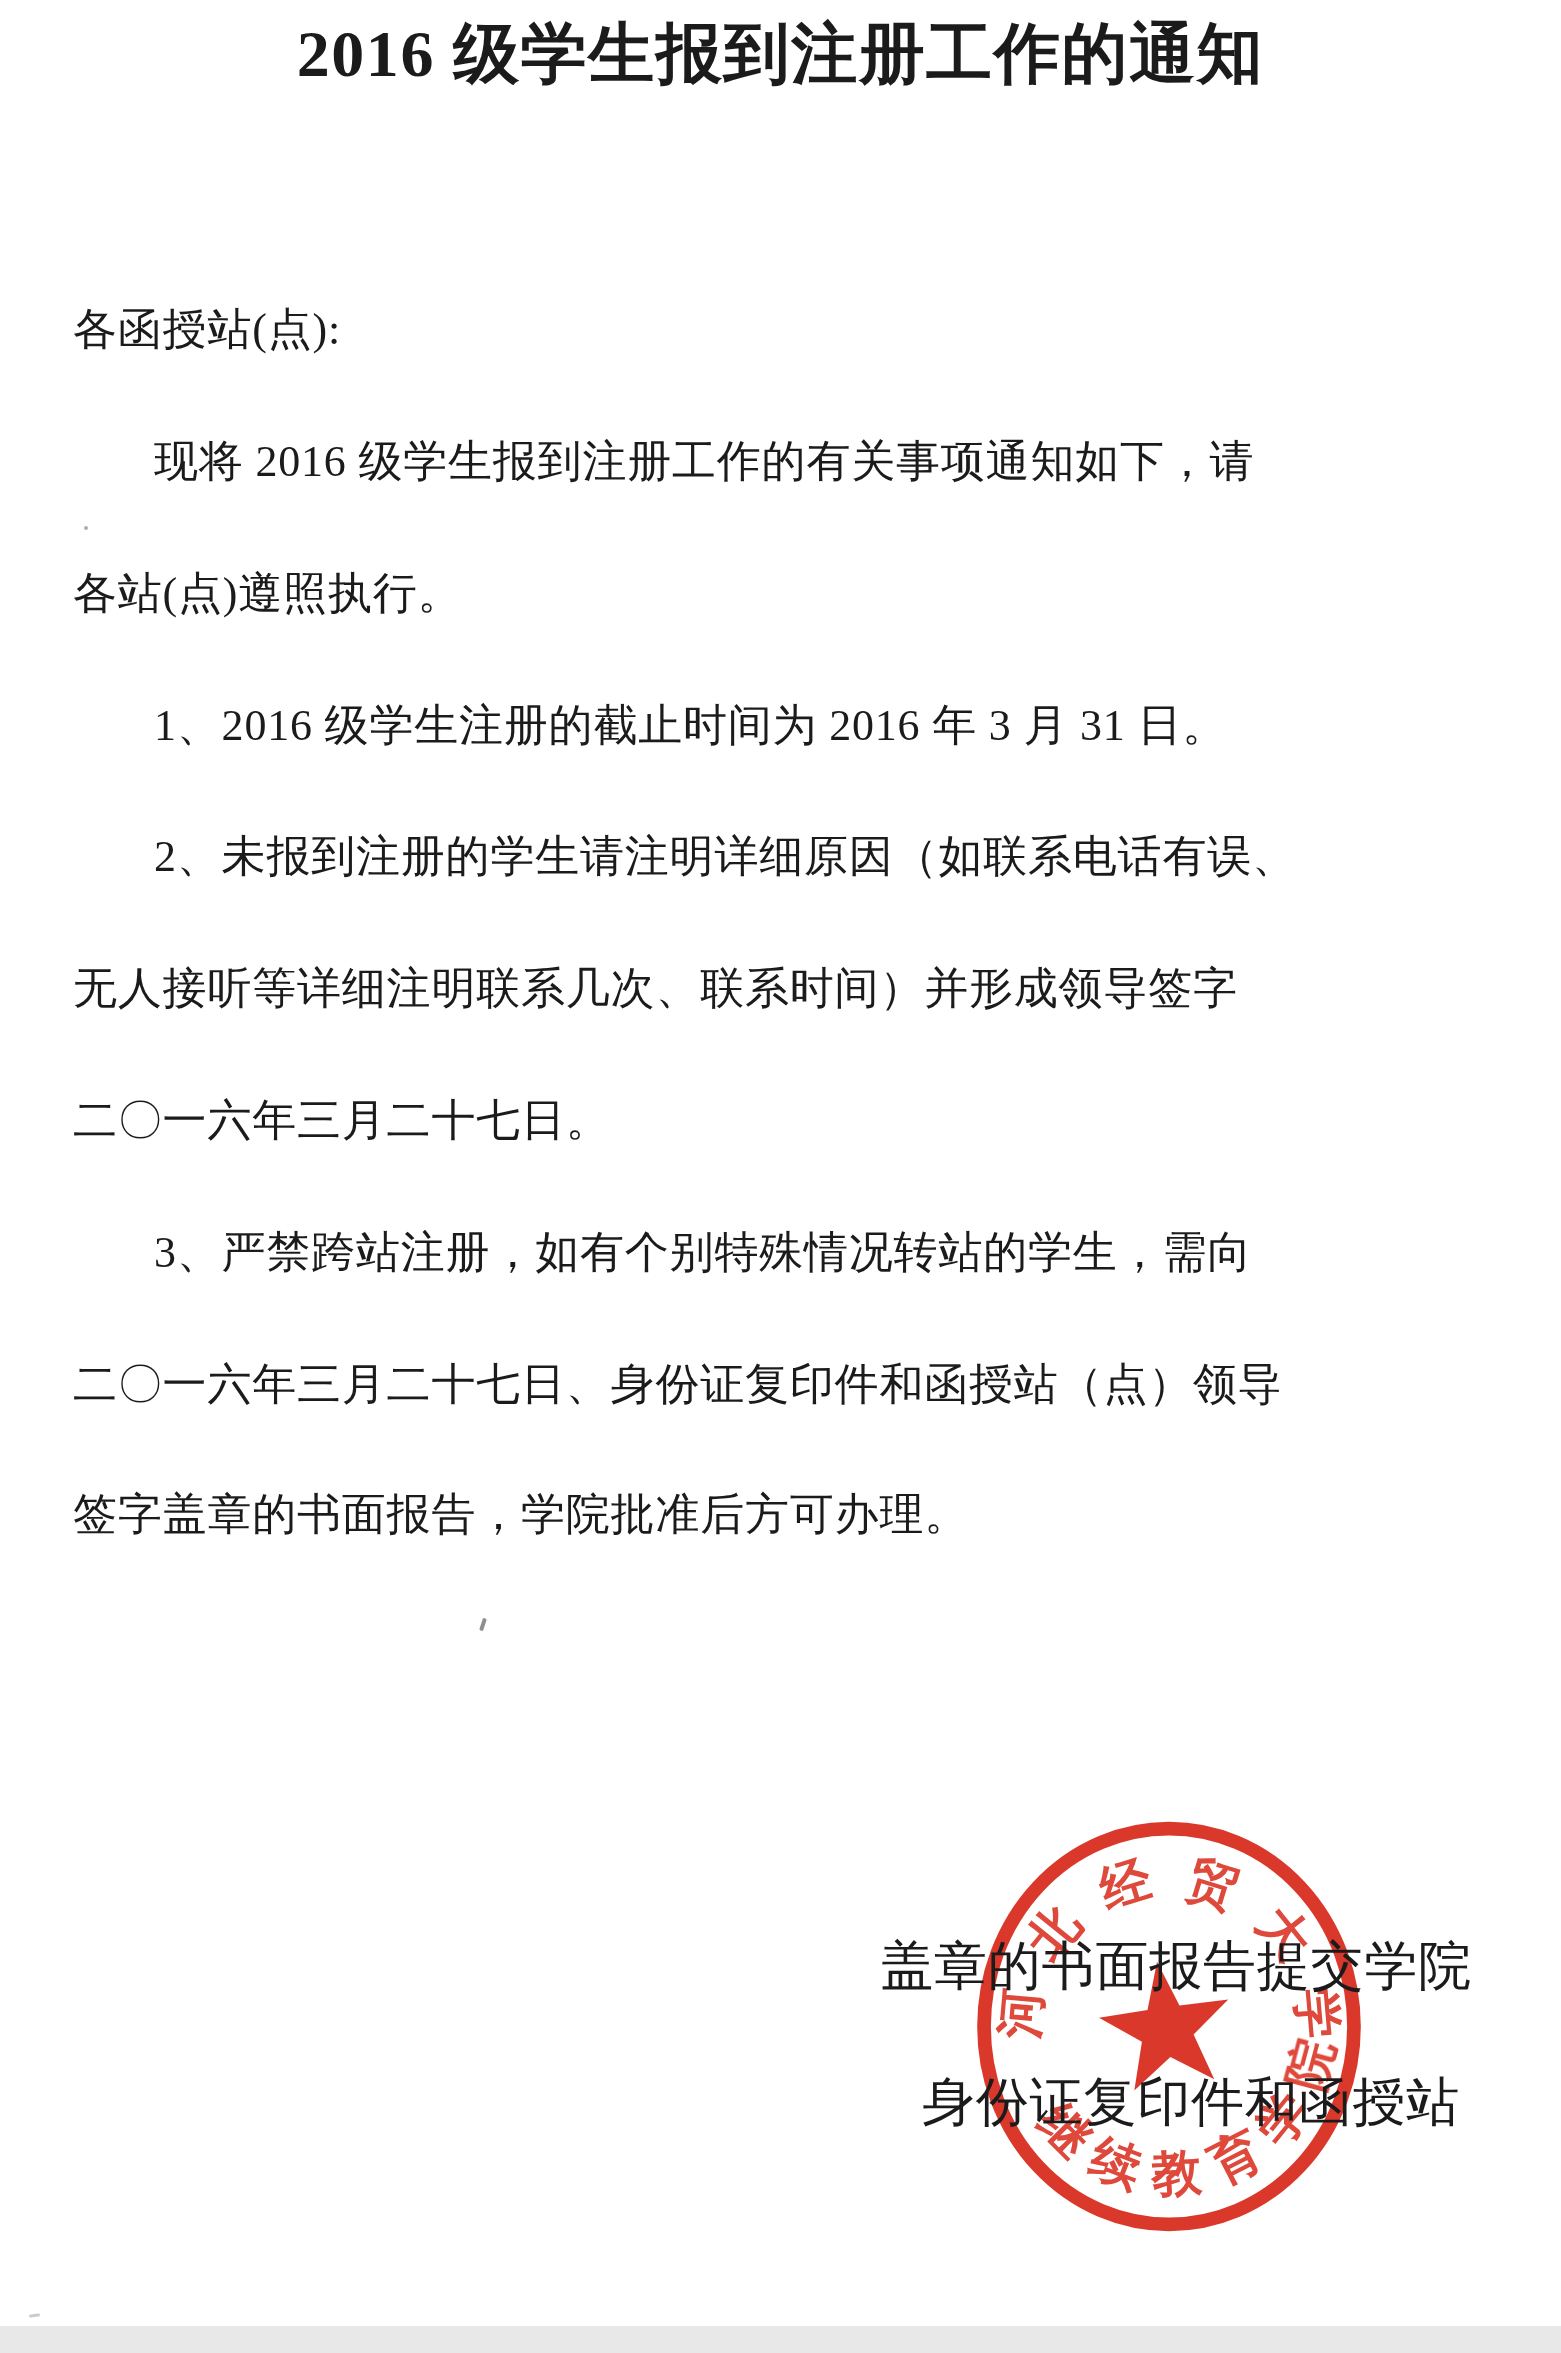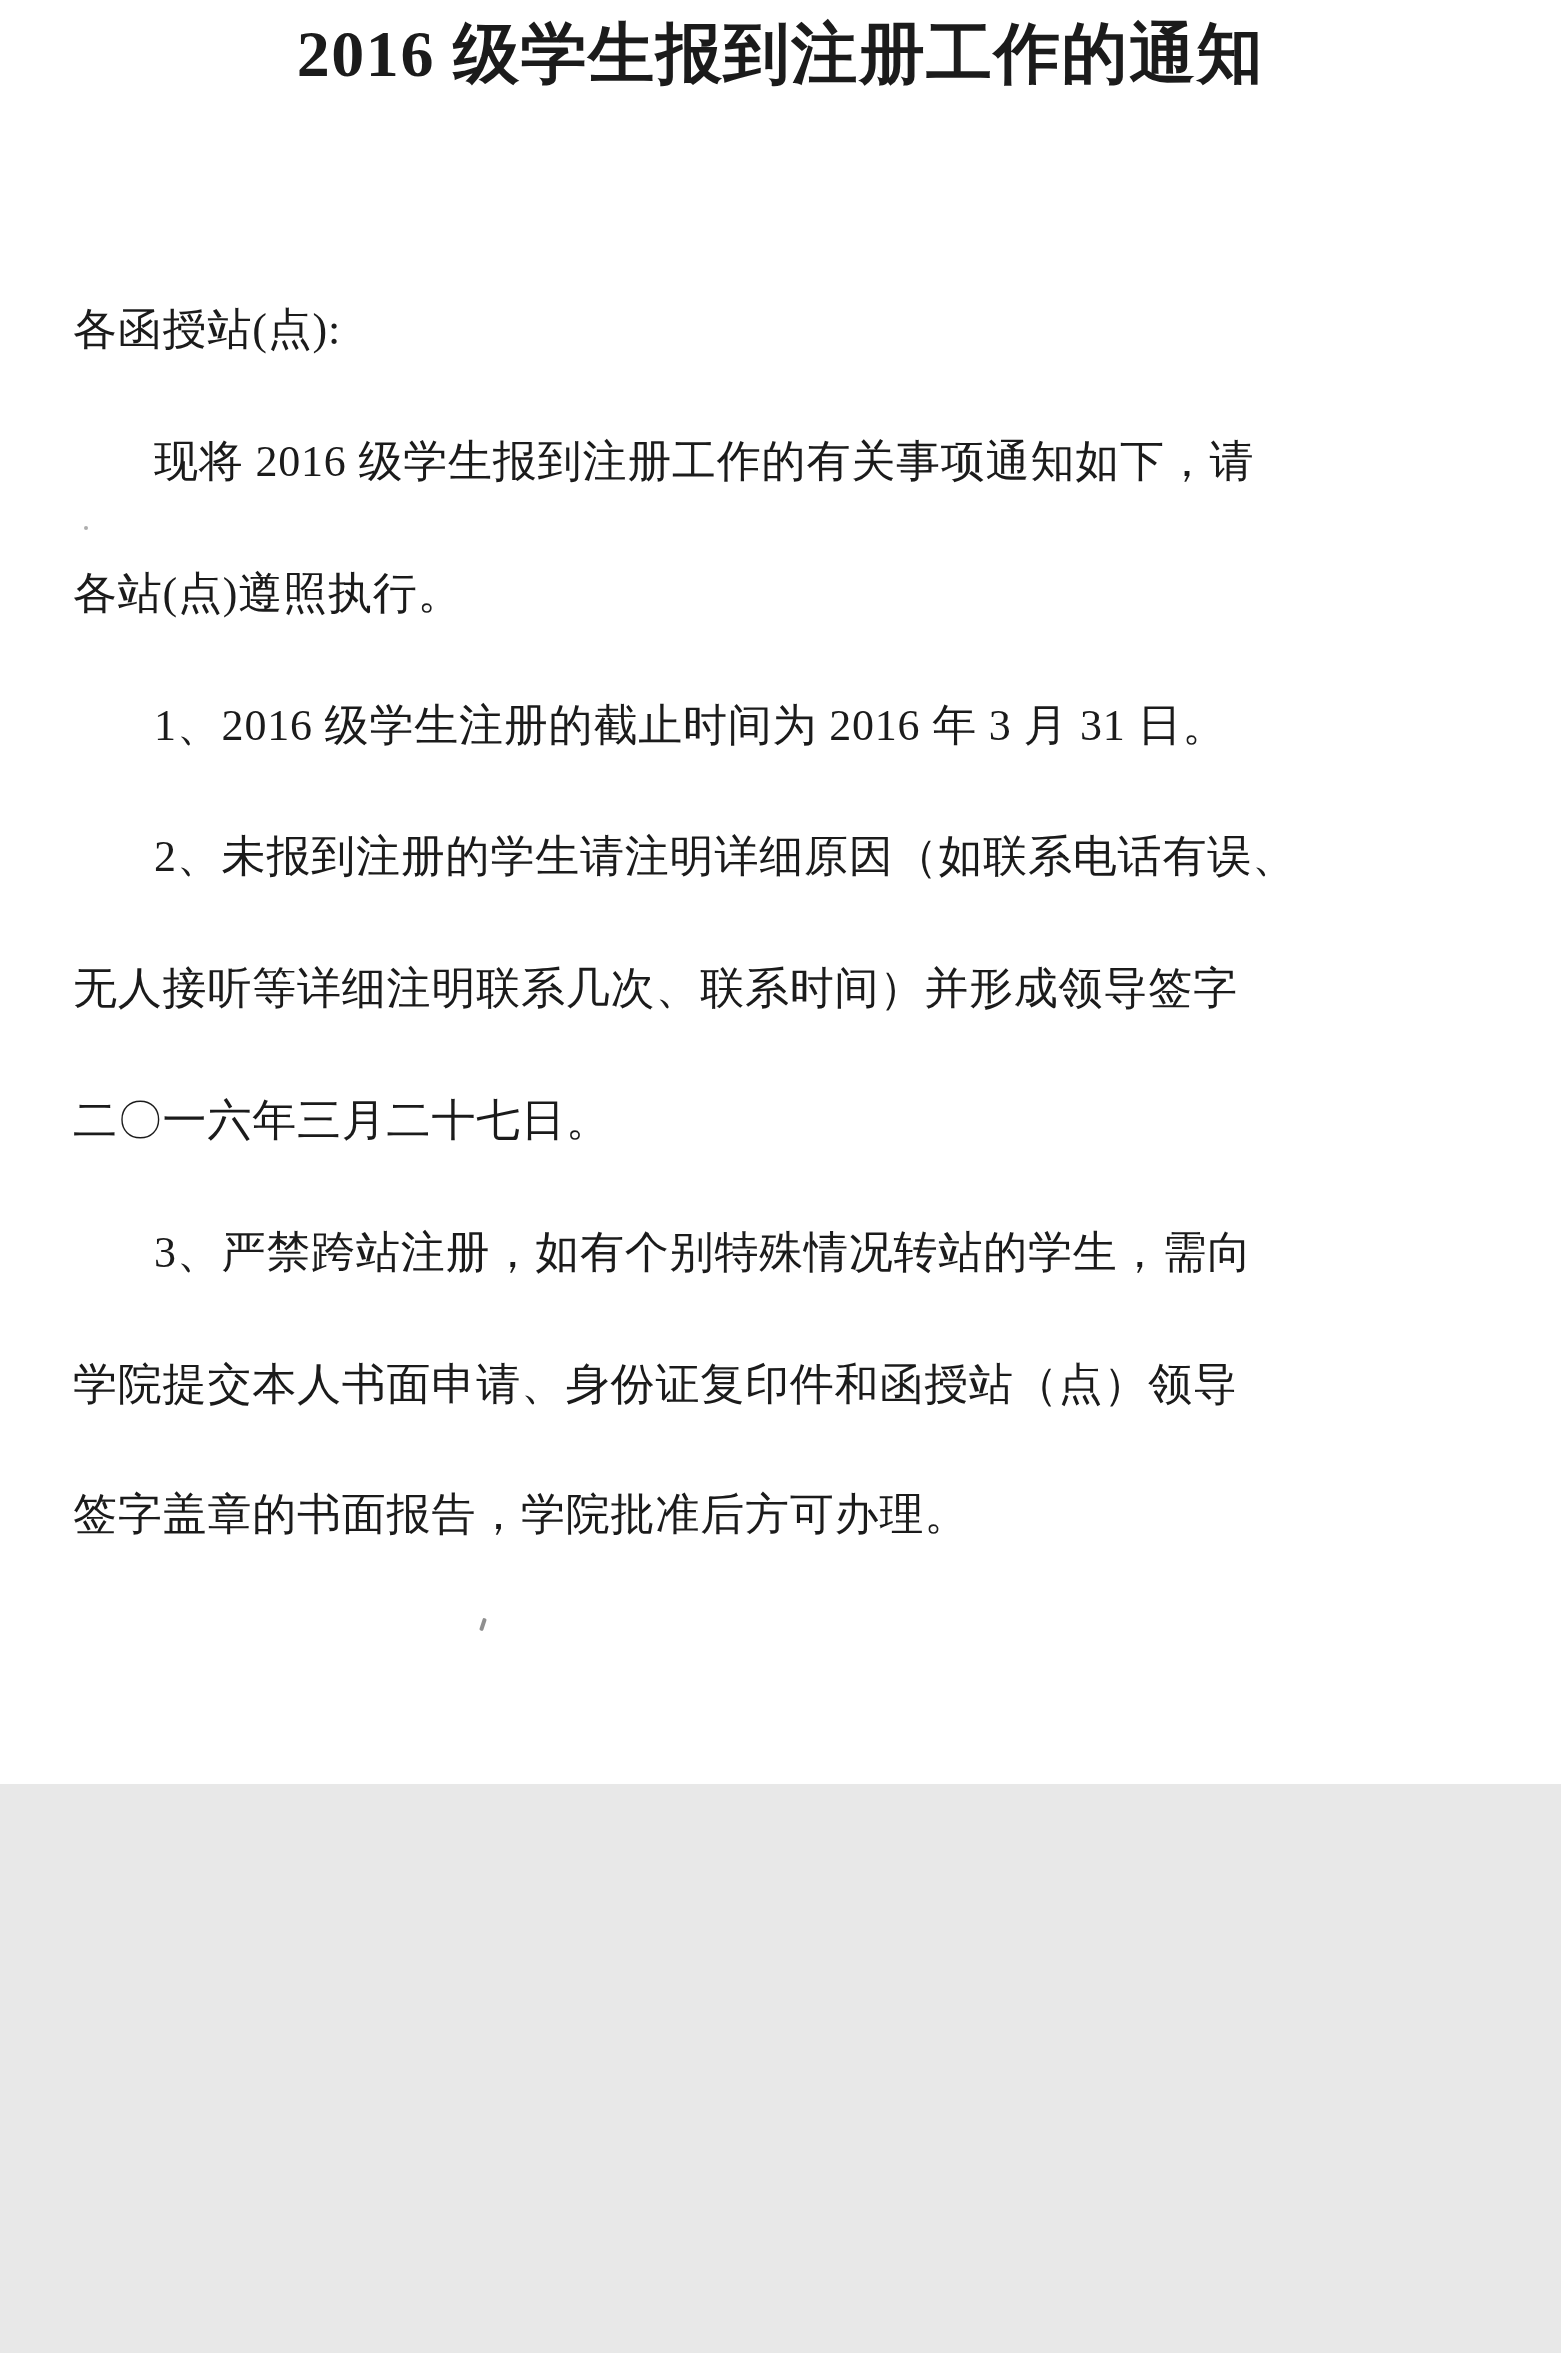--- a/index.html
+++ b/index.html
@@ -1,18 +1,18 @@
 <!DOCTYPE html>
 <html style="font-size:13px"><head>
 <meta charset="utf-8">
 <style>
   html,body{margin:0;padding:0;background:#e8e8e8;}
   .page{
     position:relative;
-    width:1561px;height:1784px;
+    width:1561px;height:2326px;
     background:#ffffff;
     overflow:hidden;
     font-family:"Liberation Serif","DejaVu Serif",serif;
     color:#1b1b1b;
   }
   .doc-title{
     position:absolute;top:18px;left:0;right:0;
     text-align:center;
     font-size:66px;font-weight:700;
     letter-spacing:1.6px;line-height:1.1;
@@ -62,21 +62,21 @@
 
   <div class="line" style="top:307px">各函授站(点):</div>
 
   <div class="line indent" style="top:439px">现将 2016 级学生报到注册工作的有关事项通知如下，请</div>
   <div class="line" style="top:571px">各站(点)遵照执行。</div>
   <div class="line indent" style="top:703px">1、2016 级学生注册的截止时间为 2016 年 3 月 31 日。</div>
   <div class="line indent" style="top:834px">2、未报到注册的学生请注明详细原因（如联系电话有误、</div>
   <div class="line" style="top:966px">无人接听等详细注明联系几次、联系时间）并形成领导签字</div>
   <div class="line" style="top:1098px">二〇一六年三月二十七日。</div>
   <div class="line indent" style="top:1230px">3、严禁跨站注册，如有个别特殊情况转站的学生，需向</div>
-  <div class="line" style="top:1362px">学院提交本人书面申请、身份证复印件和函授站（点）领导</div>
+  <div class="line" style="top:1362px">二〇一六年三月二十七日、身份证复印件和函授站（点）领导</div>
   <div class="line" style="top:1492px">签字盖章的书面报告，学院批准后方可办理。</div>
 
   <svg class="seal" viewBox="-260 -275 520 550" xmlns="http://www.w3.org/2000/svg">
     <g>
       <ellipse cx="0" cy="0" rx="229" ry="245" fill="none" stroke="#d8291a" stroke-width="17"></ellipse>
     </g>
     <g transform="translate(-3,4) rotate(-8)">
       <path d="M0,-85 L20,-27.5 L80.8,-26.3 L32.3,10.5 L50,68.8 L0,34 L-50,68.8 L-32.3,10.5 L-80.8,-26.3 L-20,-27.5 Z" fill="#d8291a"></path>
     </g>
     <g fill="#d8291a" font-size="62" text-anchor="middle" opacity="0.92">

